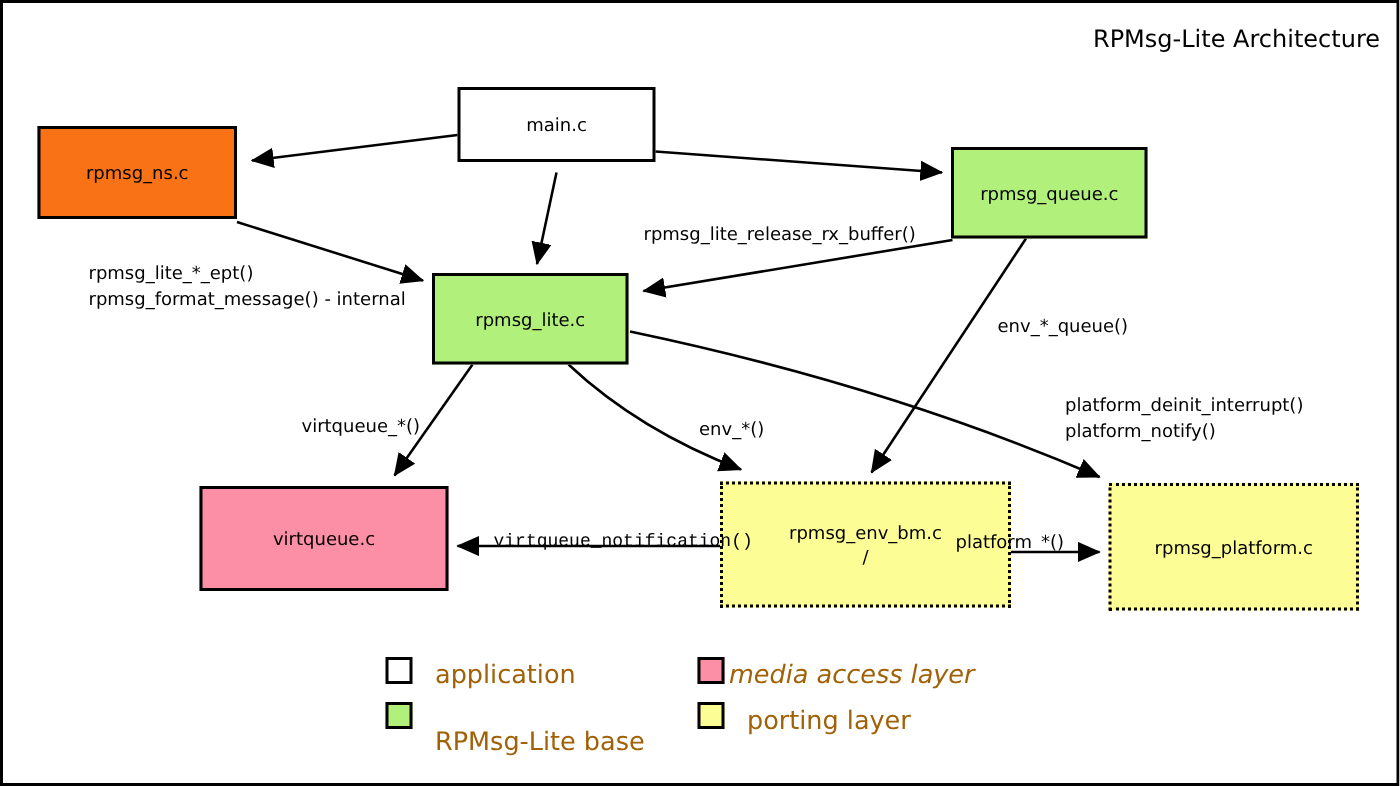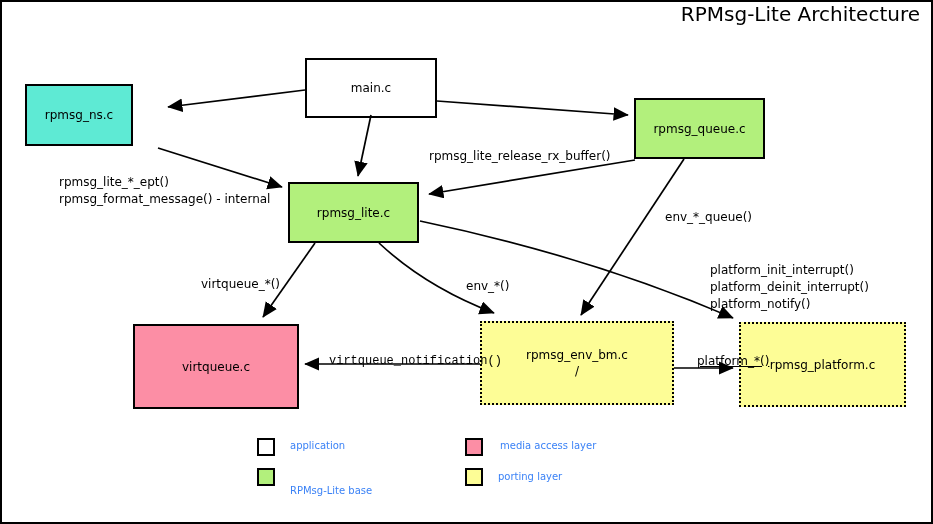--- a/index.html
+++ b/index.html
@@ -1,24 +1,24 @@
 <!DOCTYPE html>
 <html><head>
 <meta charset="utf-8">
 <style>
   html,body{margin:0;padding:0;background:#fff;}
   body{font-family:"DejaVu Sans","Liberation Sans",sans-serif;}
   .frame{position:relative;width:929px;height:520px;border:2px solid #000;background:#fff;overflow:hidden;}
-  .title{position:absolute;top:0;right:11px;font-size:20px;color:#000;white-space:nowrap;}
+  .title{position:absolute;top:14px;right:11px;font-size:16px;color:#000;white-space:nowrap;}
   .edges{position:absolute;left:0;top:0;width:933px;height:524px;pointer-events:none;}
   .node{position:absolute;box-sizing:border-box;border:2px solid #000;display:flex;flex-direction:column;align-items:center;justify-content:center;font-size:12px;color:#000;text-align:center;line-height:16px;}
   .node.dotted{border:2px dotted #000;}
   .elabel{position:absolute;font-size:12px;color:#000;white-space:nowrap;line-height:17px;margin-top:16px;}
   .legend-swatch{position:absolute;box-sizing:border-box;width:18px;height:18px;border:2px solid #000;}
-  .legend-label{position:absolute;font-size:10px;color:#3b82f6;white-space:nowrap;}
+  .legend-label{position:absolute;font-size:17px;color:#a16207;white-space:nowrap;}
 </style>
 </head>
 <body>
 
 <div class="frame">
 
   <div class="title">RPMsg-Lite Architecture</div>
 
   <svg class="edges" viewBox="0 0 933 524" xmlns="http://www.w3.org/2000/svg">
     <defs>
@@ -34,37 +34,37 @@
       <path d="M633,158 L427,192" marker-end="url(#arrow)"></path>
       <path d="M682,157 L579,313" marker-end="url(#arrow)"></path>
       <path d="M313,241 L261,315" marker-end="url(#arrow)"></path>
       <path d="M377,241 Q424,285 492,311" marker-end="url(#arrow)"></path>
       <path d="M418,219 Q590,255 731,316" marker-end="url(#arrow)"></path>
       <path d="M478,362 L303,362" marker-end="url(#arrow)"></path>
       <path d="M646,366 L731,366" marker-end="url(#arrow)"></path>
     </g>
   </svg>
 
-  <div class="node" style="left:303px;top:56px;width:132px;height:60px;" title="main.c">
+  <div class="node" style="left:303px;top:56px;width:132px;height:50px;" title="main.c">
     <span>main.c</span>
   </div>
 
-  <div class="node" style="left: 23px; top: 82px; width: 108px; height: 62px; background-color: #5eead4;">
+  <div class="node" style="left: 23px; top: 82px; width: 133px; height: 62px; background-color: #f97316;">
     <span>rpmsg_ns.c</span>
   </div>
 
   <div class="node" style="left: 632px; top: 96px; width: 131px; height: 61px; background-color: rgb(178, 240, 124);">
     <span>rpmsg_queue.c</span>
   </div>
 
   <div class="node" style="left: 286px; top: 180px; width: 131px; height: 61px; background-color: rgb(178, 240, 124);">
     <span>rpmsg_lite.c</span>
   </div>
 
-  <div class="node" style="left: 131px; top: 322px; width: 166px; height: 85px; background-color: rgb(252, 142, 165);">
+  <div class="node" style="left: 131px; top: 322px; width: 166px; height: 70px; background-color: rgb(252, 142, 165);">
     <span>virtqueue.c</span>
   </div>
 
   <div class="node dotted" style="left: 478px; top: 319px; width: 194px; height: 84px; background-color: rgb(253, 253, 150);">
     <span>rpmsg_env_bm.c</span>
     <span>/</span>
   </div>
 
   <div class="node dotted" style="left: 737px; top: 320px; width: 167px; height: 85px; background-color: rgb(253, 253, 150);">
     <span>rpmsg_platform.c</span>
@@ -77,34 +77,33 @@
 
   <div class="elabel" style="left:427px;top:130px;">rpmsg_lite_release_rx_buffer()</div>
 
   <div class="elabel" style="left:663px;top:191px;">env_*_queue()</div>
 
   <div class="elabel" style="left:199px;top:258px;">virtqueue_*()</div>
 
   <div class="elabel" style="left:464px;top:260px;">env_*()</div>
 
   <div class="elabel" style="left:708px;top:244px;">
-    <div>platform_init_interrupt()</div>
     <div>platform_deinit_interrupt()</div>
     <div>platform_notify()</div>
   </div>
 
   <div class="elabel" style="left:327px;top:335px;font-family:Liberation Mono, monospace;">virtqueue_notification()</div>
 
-  <div class="elabel" style="left:695px;top:335px;text-decoration:underline;">platform_*()</div>
+  <div class="elabel" style="left:635px;top:335px;">platform_*()</div>
 
   <div class="legend-swatch" style="left: 255px; top: 436px; background-color: rgb(255, 255, 255);"></div>
   <div class="legend-label" style="left:288px;top:438px;">application</div>
 
   <div class="legend-swatch" style="left: 255px; top: 466px; background-color: rgb(178, 240, 124);"></div>
   <div class="legend-label" style="left:288px;top:483px;">RPMsg-Lite base</div>
 
   <div class="legend-swatch" style="left: 463px; top: 436px; background-color: rgb(252, 142, 165);"></div>
-  <div class="legend-label" style="left:498px;top:438px;">media access layer</div>
+  <div class="legend-label" style="left:484px;top:438px;font-style:italic;">media access layer</div>
 
   <div class="legend-swatch" style="left: 463px; top: 466px; background-color: rgb(253, 253, 150);"></div>
   <div class="legend-label" style="left:496px;top:469px;">porting layer</div>
 
 </div>
 
 </body></html>

